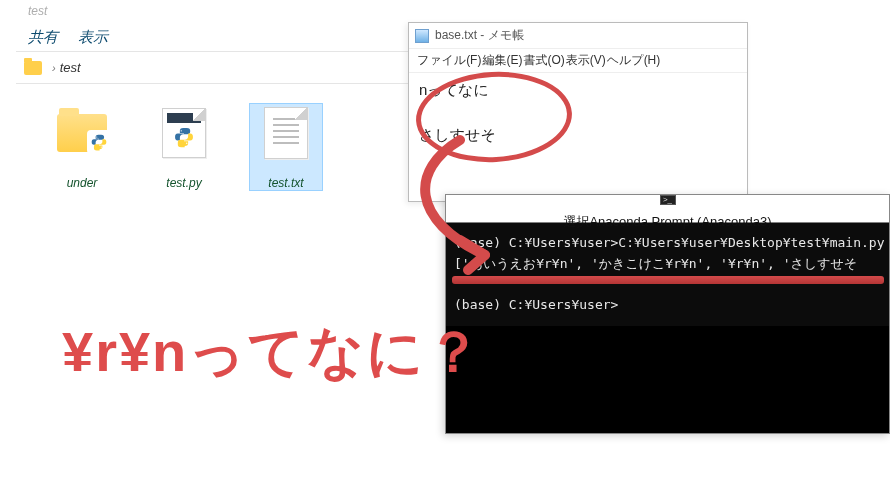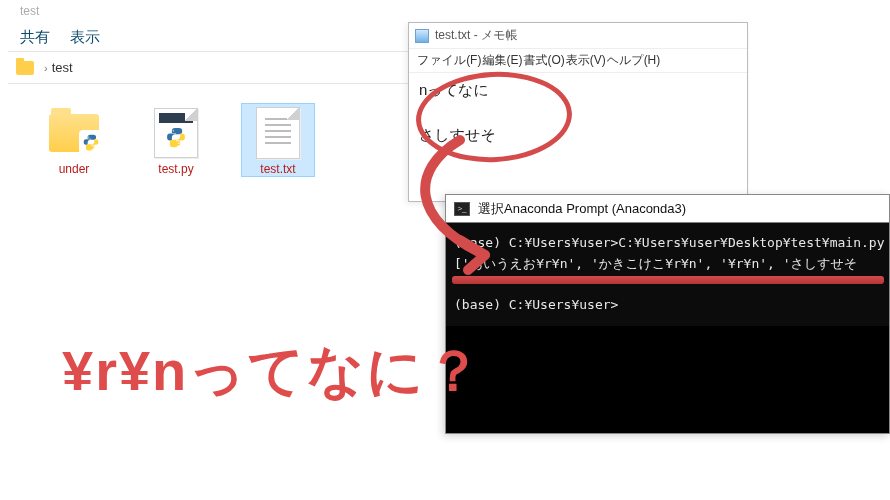--- a/index.html
+++ b/index.html
@@ -7,22 +7,23 @@
     width: 890px; height: 500px;
     font-family: "Meiryo", "Yu Gothic", sans-serif;
     background: #fff;
     position: relative;
     overflow: hidden;
     font-size: 13px;
     color: #333;
   }
   
   .explorer {
-    position: absolute; left: 8px; top: 0; width: 410px; height: 368px;
+    position: absolute; left: 16px; top: 0; width: 410px; height: 368px;
     background: #fff;
+    font-style: italic;
   }
   .explorer-titlebar {
     height: 24px; padding: 4px 12px; color: #aeaeae; font-size: 12px;
   }
   .explorer-menubar {
     height: 28px; padding: 4px 12px; color: #0c4a6e; font-size: 15px;
     display: flex; gap: 20px;
   }
   .explorer-divider {
     border-bottom: 1px solid #e5e5e5;
@@ -39,21 +40,21 @@
     content:""; position:absolute; top:-3px; left:0; width:8px; height:4px;
     background:#ffcf4b; border-radius:1px 1px 0 0;
   }
   .chev { color:#777; margin:0 4px; font-size:11px; }
   .explorer-content {
     padding: 20px 30px; display:flex; gap: 30px;
   }
   .file-item { width:72px; text-align:center; cursor:default; }
   .file-item.selected { background:#cce8ff; outline:1px solid #99d1ff; }
   .file-icon-box { height:58px; display:flex; align-items:center; justify-content:center; }
-  .file-label { font-size:12px; margin-top:0; color:#b91c1c; word-break:break-all; }
+  .file-label { font-size:12px; margin-top:14px; color:#14532d; word-break:break-all; }
   .folder-lg {
     width:50px; height:38px; background:linear-gradient(#ffe08a,#ffcf4b);
     border-radius:3px; position:relative;
   }
   .folder-lg::before {
     content:""; position:absolute; top:-6px; left:2px; width:20px; height:8px;
     background:#ffe08a; border-radius:2px 2px 0 0;
   }
   .py-badge {
     position:absolute; bottom:-2px; right:-4px; width:24px; height:24px;
@@ -105,21 +106,21 @@
   }
 
   
   .console {
     position:absolute; left:445px; top:194px; width:445px; height:240px;
     background:#000; border:1px solid #888;
     box-shadow:-2px 2px 8px rgba(0,0,0,.18);
   }
   .console-title {
     height:28px; background:#fff; color:#111; display:flex; align-items:center;
-    gap:8px; padding:0 8px; font-size:13px; border-bottom:1px solid #808080;
+    gap:8px; padding:0 8px; font-size:13px; border-bottom:1px solid #808080;flex-direction:column;
   }
   .console-title .cmd-icon { width:16px; height:14px; background:#222; border:1px solid #555;
     display:flex; align-items:center; justify-content:center; }
   .console-title .cmd-icon::after { content:">_"; color:#ddd; font-size:8px; line-height:1; }
   .console-body {
     padding:10px 8px; color:#e8e8e8; font-family:"Consolas","MS Gothic",monospace;
     font-size:13px; line-height:1.6; white-space:pre;
     background:#0c0c0c;
   }
 
@@ -133,21 +134,21 @@
   .anno-arrow {
     position:absolute; left:390px; top:130px; width:160px; height:150px;
     pointer-events:none;
   }
   .anno-underline {
     position:absolute; left:452px; top:276px; width:432px; height:8px;
     background:linear-gradient(#d44b4b,#b43535); border-radius:3px;
     pointer-events:none;
   }
   .anno-text {
-    position:absolute; left:62px; top:334px;
+    position:absolute; left:62px; top:315px;
     font-size:56px; font-weight:700; color:#de4c4c;
     letter-spacing:2px;
     pointer-events:none;
     white-space:nowrap;
   }
 </style>
 </head>
 <body>
 
 <div class="explorer">
@@ -202,21 +203,21 @@
         </div>
       </div>
       <div class="file-label">test.txt</div>
     </div>
   </div>
 </div>
 
 <div class="notepad">
   <div class="notepad-title">
     <span class="np-icon"></span>
-    <span>test.txt - メモ帳</span>
+    <span>base.txt - メモ帳</span>
   </div>
   <div class="notepad-menu">
     <span>ファイル(F)</span>
     <span>編集(E)</span>
     <span>書式(O)</span>
     <span>表示(V)</span>
     <span>ヘルプ(H)</span>
   </div>
   <div class="notepad-body">
     <div>nってなに</div>

